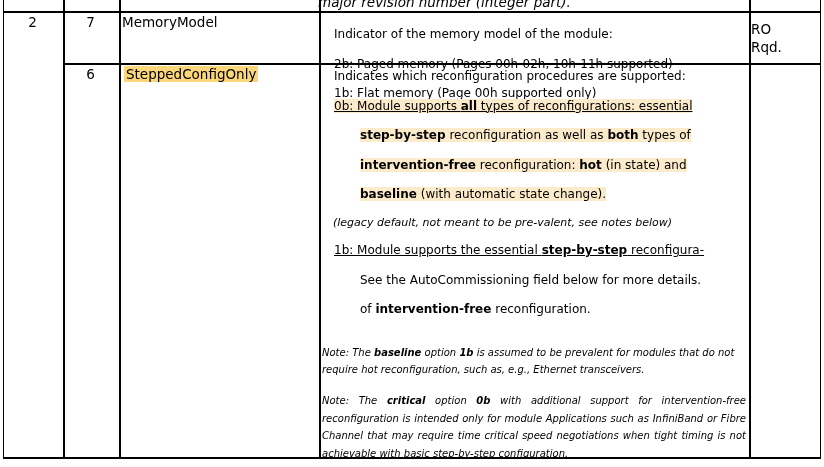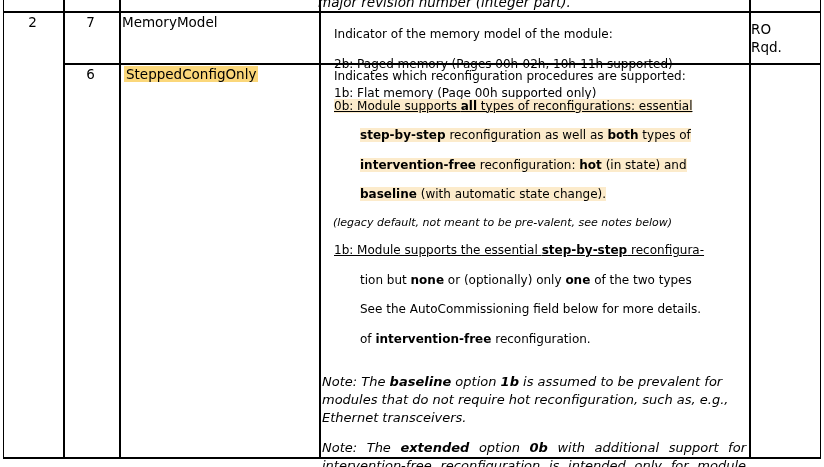--- a/index.html
+++ b/index.html
@@ -49,21 +49,21 @@
     padding:0 2px;
     font-size:13.5px;
   }
 
   
   .p{font-size:12px;line-height:17.6px;margin:12px;}
   .p-gap{height:13px;}
   .hang{padding-left:26px;text-indent:-26px;text-decoration:underline;}
   .hang2{padding-left:26px;}
   .small-it{font-style:italic;font-size:11px;line-height:14px;padding-left:11px;}
-  .note{font-style:italic;font-size:13px;line-height:17.6px;}
+  .note{font-style:italic;font-size:10px;line-height:17.6px;}
   .note-just{text-align:justify;}
   b{font-weight:bold;}
 
   .hl-line{background:#FCEBCB;}
 </style>
 </head>
 <body>
 
 <div class="sheet">
 
@@ -121,28 +121,27 @@
     <div id="opt0b">
         <div class="p hang"><span class="hl-line">0b: Module supports <b>all</b> types of reconfigurations: essential</span></div>
         <div class="p hang2"><span class="hl-line"><b>step-by-step</b> reconfiguration as well as <b>both</b> types of</span></div>
         <div class="p hang2"><span class="hl-line"><b>intervention-free</b> reconfiguration: <b>hot</b> (in state) and</span></div>
         <div class="p hang2"><span class="hl-line"><b>baseline</b> (with automatic state change).</span></div>
       </div>
     <div class="small-it">(legacy default, not meant to be pre-valent, see notes below)</div>
 
     <div id="opt1b">
         <div class="p hang">1b: Module supports the essential <b>step-by-step</b> reconfigura-</div>
-        <div class="p hang2">tion but <b>none</b> or (optionally) only <b>one</b> of the two types</div>
         <div class="p hang2">See the AutoCommissioning field below for more details.</div>
         <div class="p hang2">of <b>intervention-free</b> reconfiguration.</div>
       </div>
 
     <div class="p-gap"></div>
     <div class="note" id="note0">Note: The <b>baseline</b> option <b>1b</b> is assumed to be prevalent for modules that do not require hot reconfiguration, such as, e.g., Ethernet transceivers.</div>
 
     <div class="p-gap"></div>
-    <div class="note note-just" id="note1">Note: The <b>extended</b> option <b>0b</b> with additional support for intervention-free reconfiguration is intended only for module Applications such as InfiniBand or Fibre Channel that may require time critical speed negotiations when tight timing is not achievable with basic step-by-step configuration.</div>
+    <div class="note note-just" id="note1">Note: The <b>critical</b> option <b>0b</b> with additional support for intervention-free reconfiguration is intended only for module Applications such as InfiniBand or Fibre Channel that may require time critical speed negotiations when tight timing is not achievable with basic step-by-step configuration.</div>
 
     <div class="p-gap"></div>
     <div class="note" id="note2">Page: See section 6.2.4 for more information.</div>
   </div>
 
 </div>
 
 </body></html>

